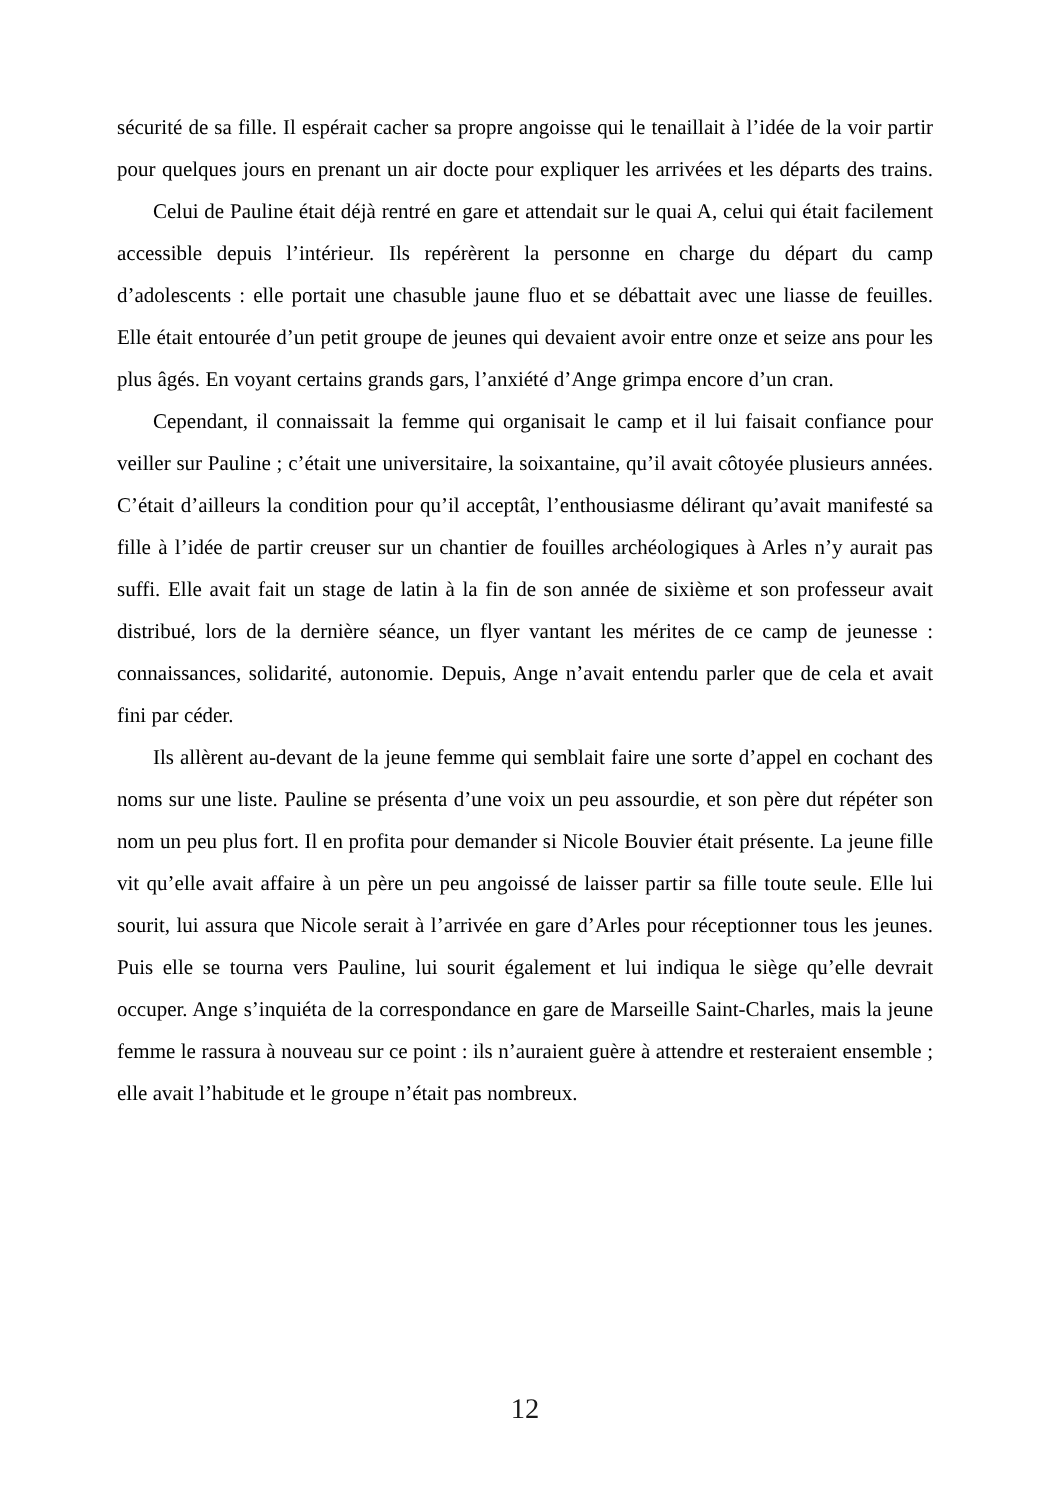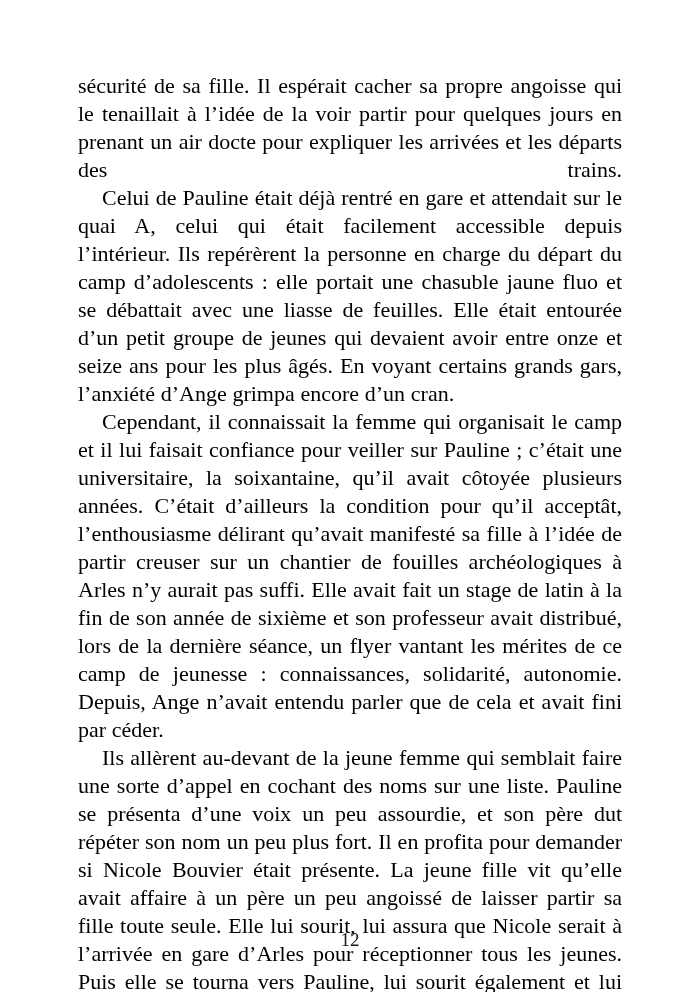--- a/index.html
+++ b/index.html
@@ -19,21 +19,21 @@
   }
   .text-block {
     position: absolute;
     left: 78px;
     top: 72px;
     width: 544px;
   }
   .para {
     margin: 0;
     padding: 0;
-    font-size: 22px;
+    font-size: 14px;
     line-height: 28px;
     text-align: justify;
     text-justify: inter-word;
     text-indent: 24px;
     hyphens: none;
     -webkit-hyphens: none;
     word-spacing: 0.01em;
   }
   .para.first {
     text-indent: 0;

